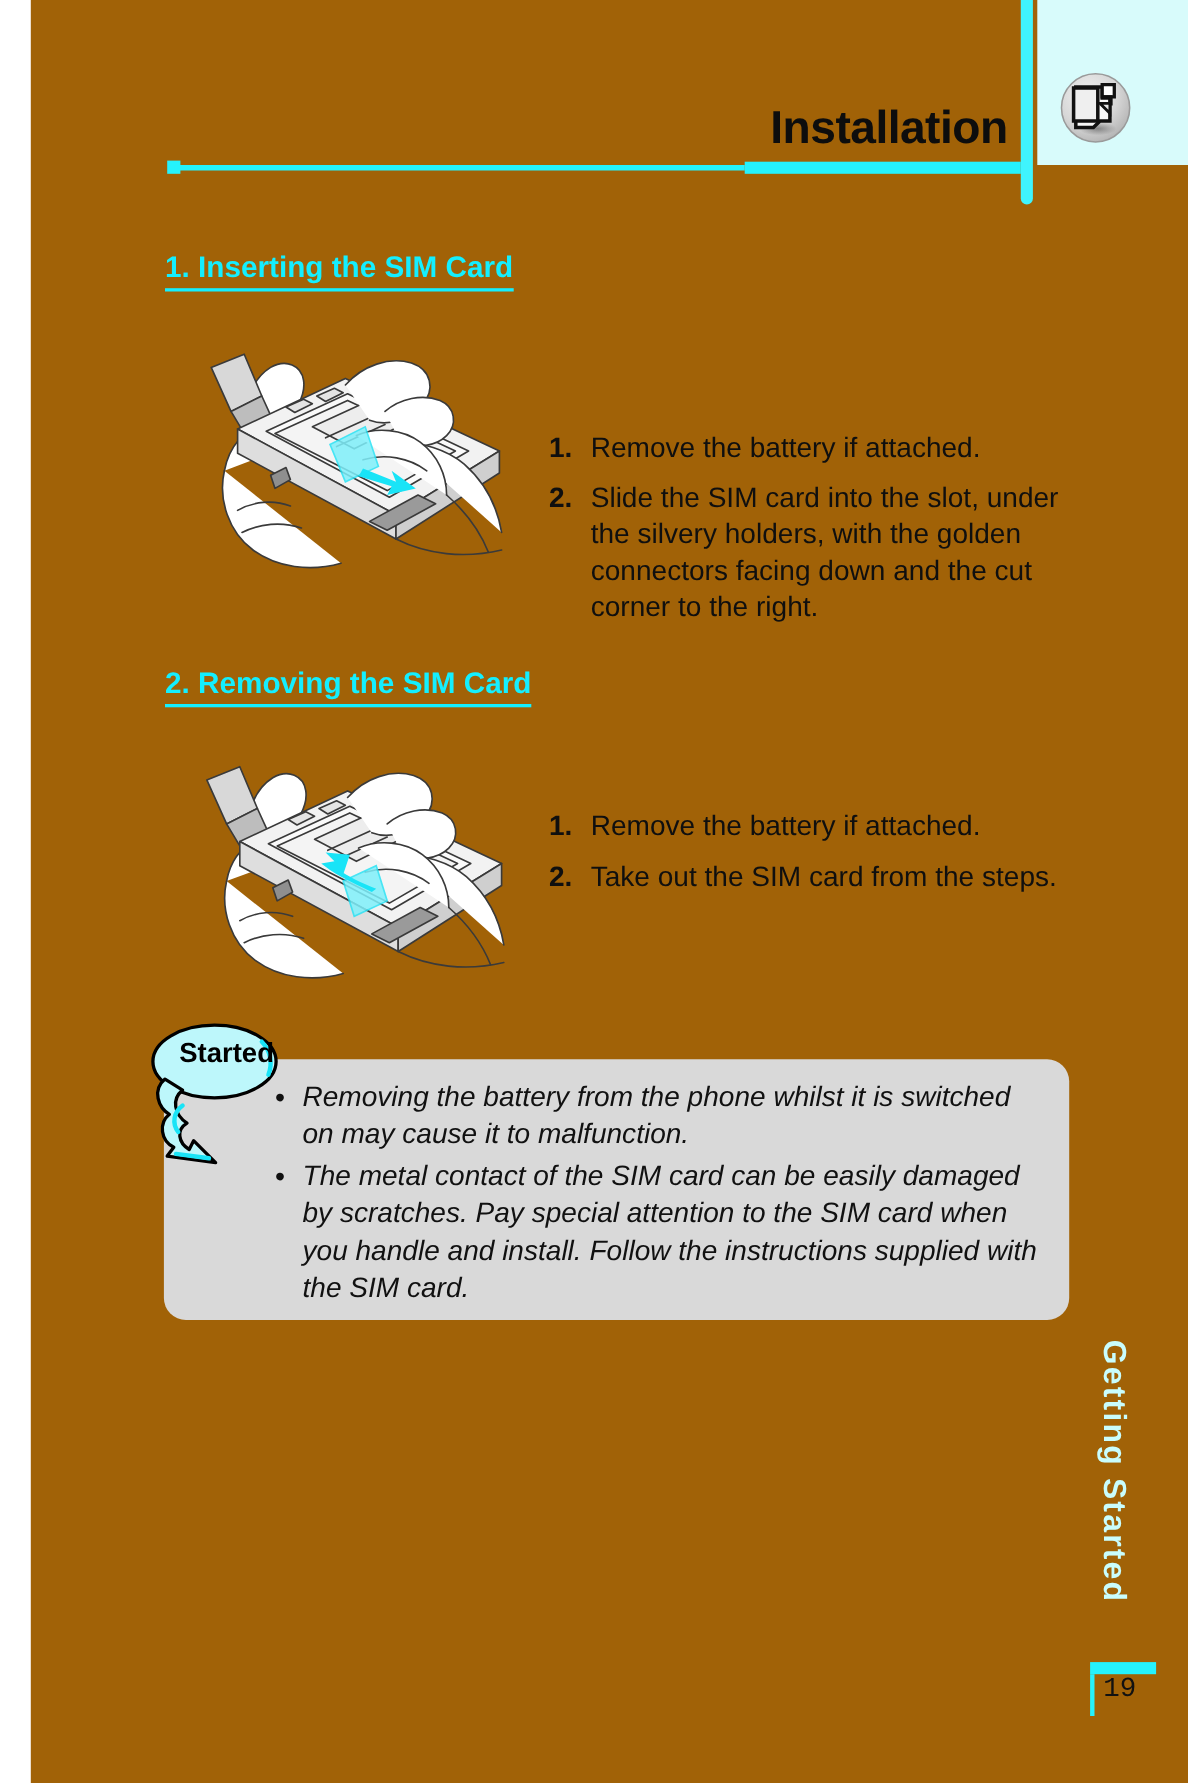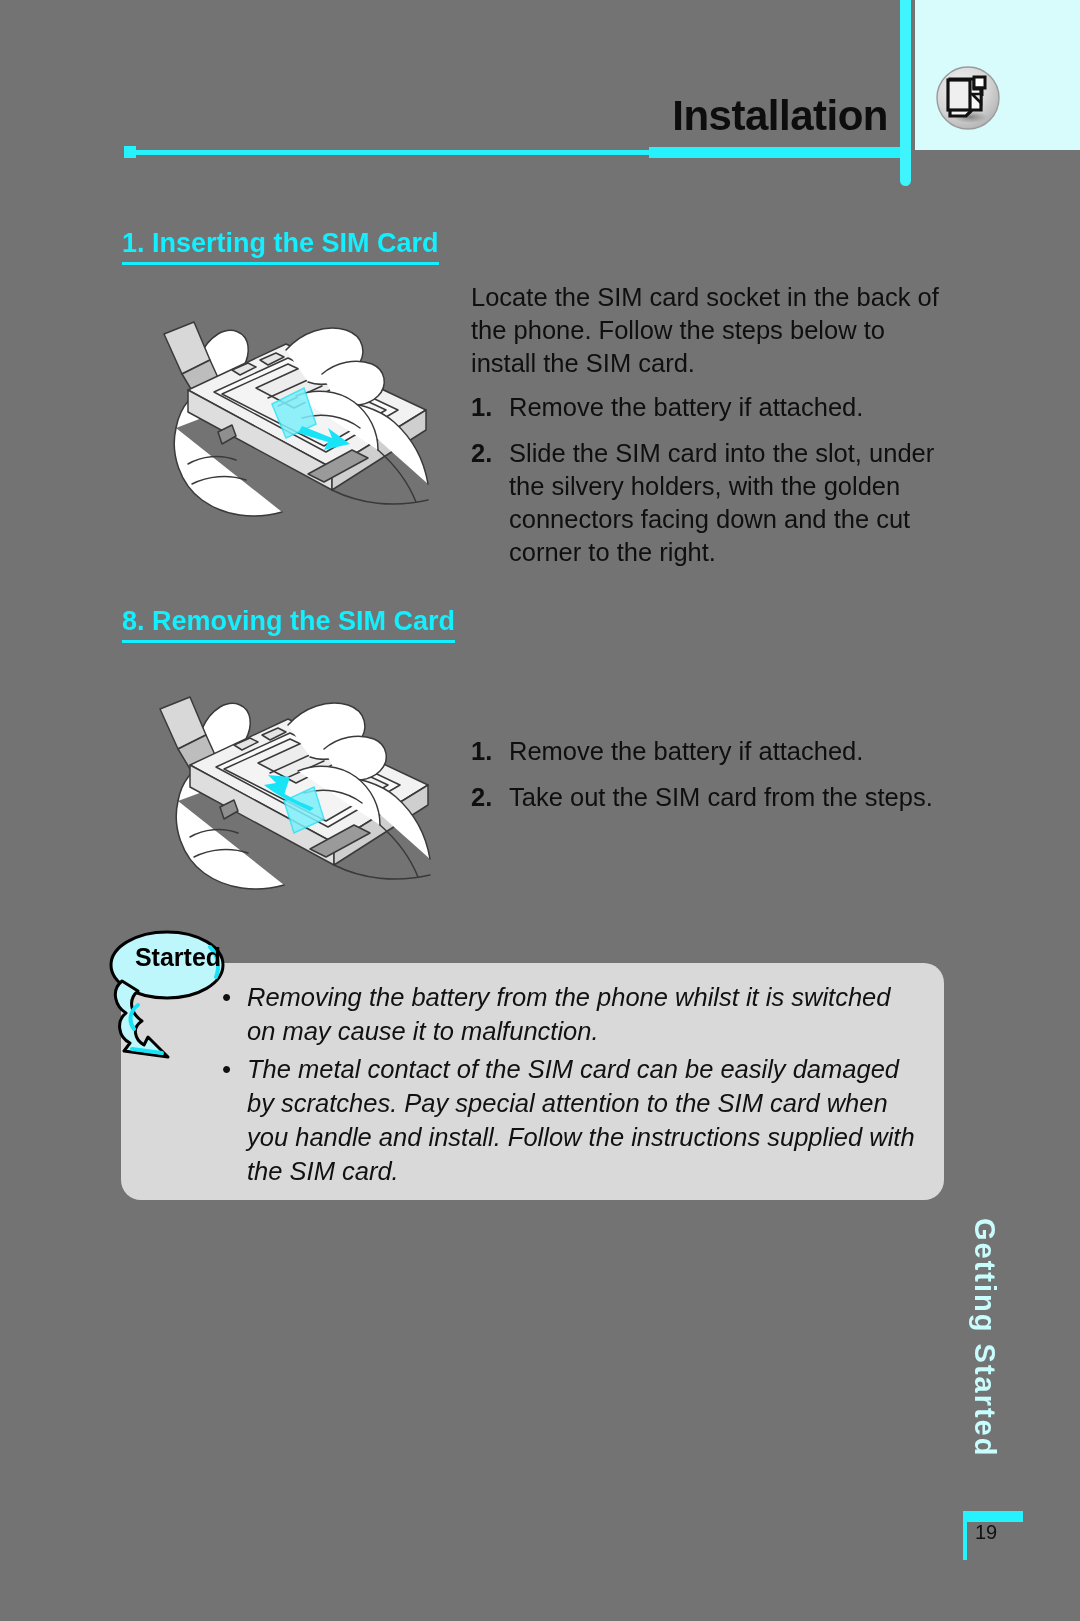--- a/index.html
+++ b/index.html
@@ -11,21 +11,22 @@
     width: 1080px;
     height: 1621px;
     position: relative;
     overflow: hidden;
     font-family: "Liberation Sans", sans-serif;
   }
 
   .page {
     position: absolute;
     inset: 0;
-    background: #737373;
+    background: #a16207;
+    margin-left: 28px;
   }
 
   
   .hdr-tint {
     position: absolute;
     left: 915px;
     top: 0;
     width: 165px;
     height: 150px;
     background: #d8fbfb;
@@ -220,22 +221,23 @@
     left: 963px;
     top: 1522px;
     width: 4px;
     height: 38px;
     background: #25f2fd;
   }
   .pg-num {
     position: absolute;
     left: 975px;
     top: 1521px;
-    font-size: 20px;
+    font-size: 25px;
     color: #111111;
+    font-family: Liberation Mono, monospace;
   }
 </style>
 </head>
 <body>
 
 <div class="page">
 
   <div class="hdr-tint"></div>
   <div class="hdr-vrule"></div>
 
@@ -311,34 +313,33 @@
         <path d="M196 212 C224 226 258 230 292 222"></path>
       </g>
 
       <g>
         <path d="M136 126 L168 110 L180 146 L150 160 Z" fill="#7ff0fb" opacity="0.85" stroke="#2ae3f5" stroke-width="1.5"></path>
         <path d="M166 148 L196 160 L192 150 L214 166 L188 172 L192 164 L162 155 Z" fill="#19e4f7"></path>
       </g>
     </svg>
   </div>
 
-  <div class="body-col" id="sec1-intro">Locate the SIM card socket in the back of the phone. Follow the steps below to install the SIM card.</div>
 
   <div class="steps" id="sec1-steps">
     <div class="step">
       <div class="step-num">1.</div>
       <div class="step-txt">Remove the battery if attached.</div>
     </div>
     <div class="step">
       <div class="step-num">2.</div>
       <div class="step-txt">Slide the SIM card into the slot, under the silvery holders, with the golden connectors facing down and the cut corner to the right.</div>
     </div>
   </div>
 
-  <div class="sec-head" id="sec2-head">8. Removing the SIM Card</div>
+  <div class="sec-head" id="sec2-head">2. Removing the SIM Card</div>
 
   <div class="illus" id="illus-2">
     <svg viewBox="0 0 330 250" width="330" height="250">
       <g fill="none" stroke="#3a3a3a" stroke-width="1.5" stroke-linejoin="round" stroke-linecap="round">
         <path d="M44 146 C48 124 62 110 82 104 C100 98 120 102 136 112" fill="#ffffff"></path>
         <path d="M44 146 C38 172 48 202 70 218 C92 234 122 238 150 230" fill="#ffffff"></path>
         <path d="M56 182 C70 174 88 172 104 178"></path>
         <path d="M60 202 C76 194 96 192 114 198"></path>
         <path d="M70 120 C82 112 96 110 108 114"></path>
         <path d="M64 104 C62 82 70 62 86 52 C100 44 114 50 116 64 C118 78 108 94 96 104" fill="#ffffff"></path>

